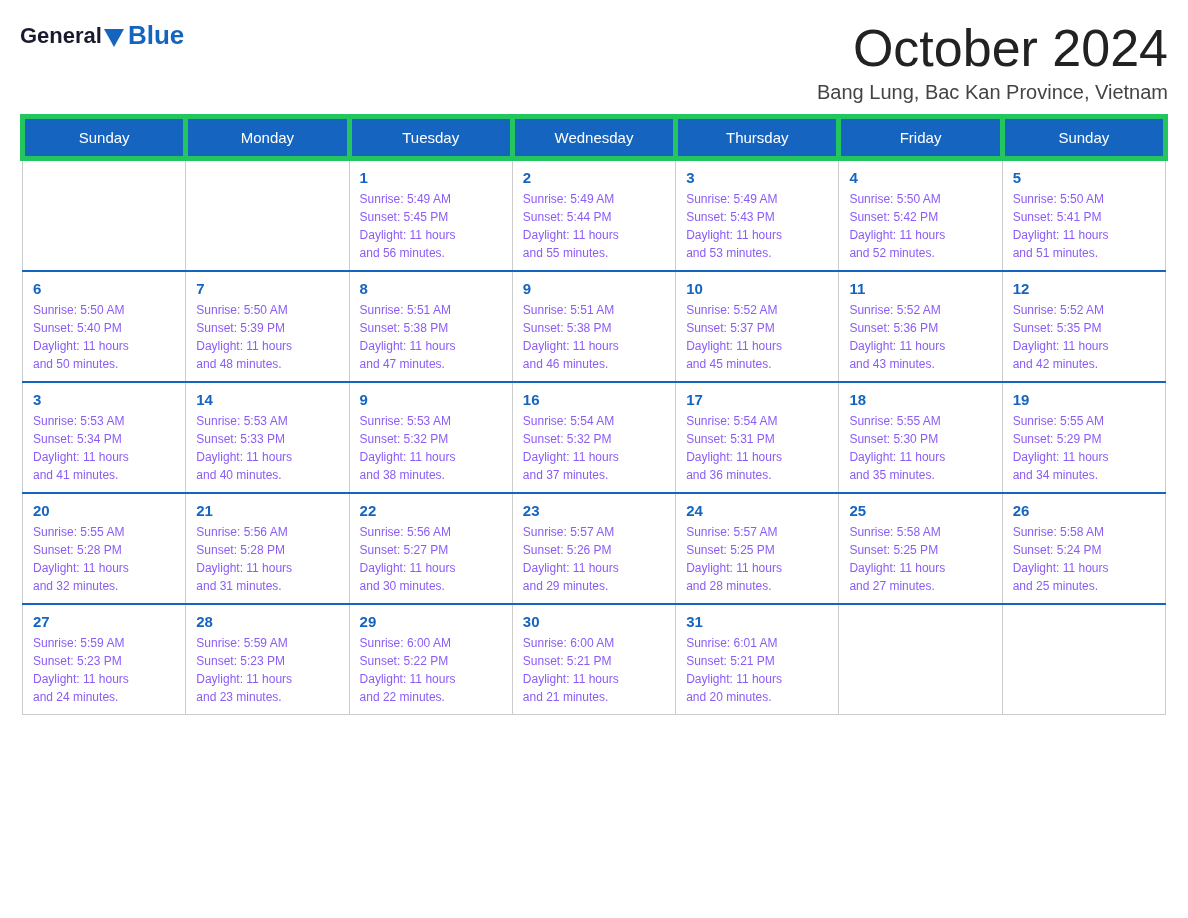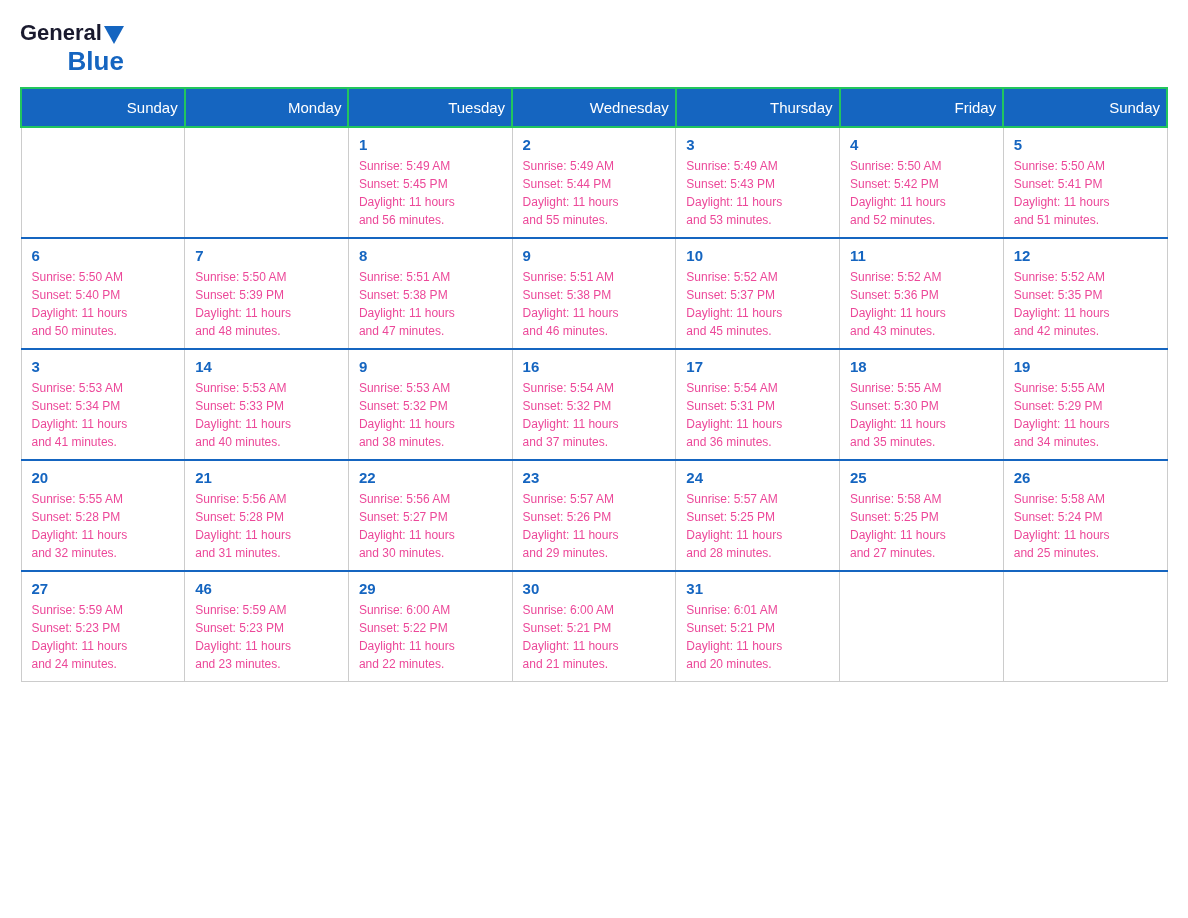--- a/index.html
+++ b/index.html
@@ -13,22 +13,22 @@
       min-height: 918px;
     }
     .header-area {
       display: flex;
       justify-content: space-between;
       align-items: flex-start;
       margin-bottom: 10px;
     }
     .logo-area {
       display: flex;
-      flex-direction: column;
-      align-items: flex-end;
+      flex-direction: row;
+      align-items: center;
     }
     .logo-text {
       display: flex;
       align-items: flex-end;
       font-size: 22px;
       font-weight: bold;
       color: #1a1a2e;
     }
     .logo-general {
       color: #1a1a2e;
@@ -62,43 +62,43 @@
     }
     .calendar-table {
       width: 100%;
       border-collapse: collapse;
       margin-top: 10px;
     }
     .calendar-table th {
       background-color: #1565c0;
       color: #fff;
       padding: 10px 6px;
-      text-align: right;
+      text-align: center;
       font-size: 15px;
       font-weight: normal;
-      border: 2px solid #22c55e;
+      border: 5px solid #22c55e;
     }
     .calendar-table td {
       vertical-align: top;
       padding: 8px 10px;
       border: 1px solid #ccc;
       width: 14.28%;
       min-height: 90px;
       height: 110px;
     }
     .day-number {
       font-size: 15px;
       color: #1565c0;
       font-weight: bold;
       display: block;
       margin-bottom: 4px;
     }
     .day-info {
       font-size: 12px;
-      color: #ec4899;
+      color: #8b5cf6;
       line-height: 1.5;
     }
     tr td {
       background: #fff;
     }
     .calendar-table tr:not(:last-child) td {
       border-bottom: 2px solid #1565c0;
     }
   </style>
 </head>
@@ -108,20 +108,22 @@
   <div class="logo-area">
     <div class="logo-text">
       <span class="logo-general">General</span>
       <span class="logo-triangle"></span>
     </div>
     <div style="margin-left:4px;">
       <span class="logo-blue" style="font-size:26px;font-weight:bold;color:#1565c0;">Blue</span>
     </div>
   </div>
   <div class="title-area">
+    <div class="month-title">October 2024</div>
+    <div class="location-title">Bang Lung, Bac Kan Province, Vietnam</div>
   </div>
 </div>
 
 <table class="calendar-table">
   <thead>
     <tr>
     <th>Sunday</th>
         <th>Monday</th>
         <th>Tuesday</th>
         <th>Wednesday</th>
@@ -244,21 +246,21 @@
           <span class="day-number">26</span>
           <div class="day-info">Sunrise: 5:58 AM<br>Sunset: 5:24 PM<br>Daylight: 11 hours<br>and 25 minutes.</div>
         </td>
       </tr>
       <tr>
         <td>
           <span class="day-number">27</span>
           <div class="day-info">Sunrise: 5:59 AM<br>Sunset: 5:23 PM<br>Daylight: 11 hours<br>and 24 minutes.</div>
         </td>
         <td>
-          <span class="day-number">46</span>
+          <span class="day-number">28</span>
           <div class="day-info">Sunrise: 5:59 AM<br>Sunset: 5:23 PM<br>Daylight: 11 hours<br>and 23 minutes.</div>
         </td>
         <td>
           <span class="day-number">29</span>
           <div class="day-info">Sunrise: 6:00 AM<br>Sunset: 5:22 PM<br>Daylight: 11 hours<br>and 22 minutes.</div>
         </td>
         <td>
           <span class="day-number">30</span>
           <div class="day-info">Sunrise: 6:00 AM<br>Sunset: 5:21 PM<br>Daylight: 11 hours<br>and 21 minutes.</div>
         </td>

